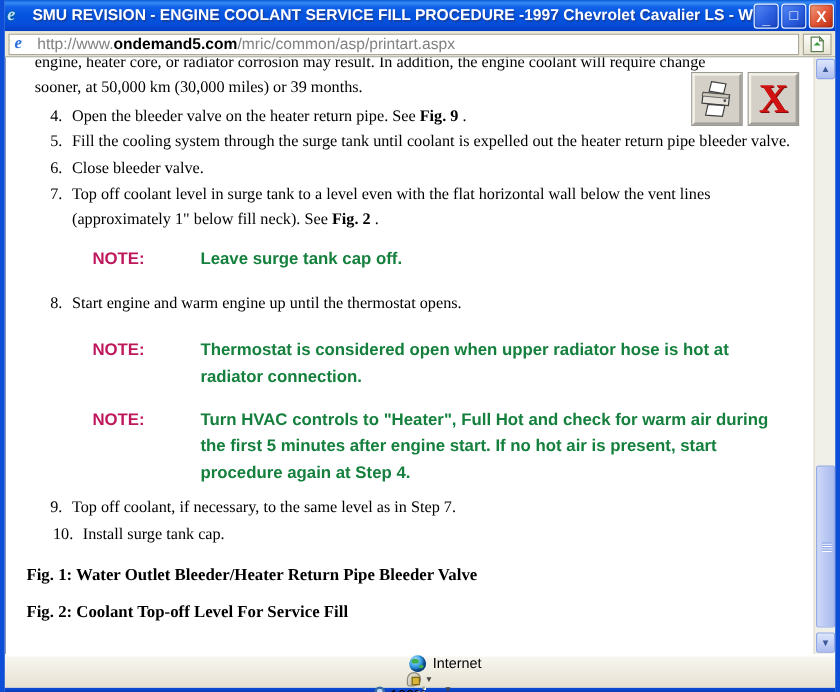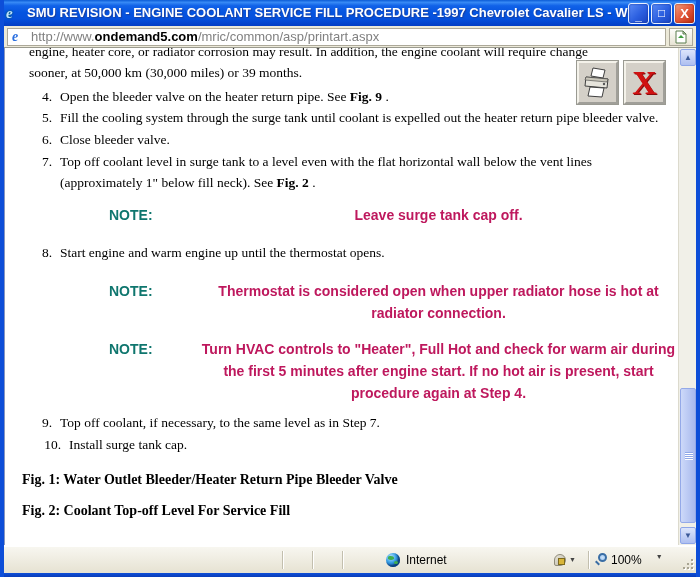--- a/index.html
+++ b/index.html
@@ -62,22 +62,22 @@
     position:relative;flex:1;overflow:hidden;background:#fff;
     border-left:1px solid #8796c0;
     font-family:"Liberation Serif","DejaVu Serif",serif;color:#000;
   }
   .clip-line{margin:-7px 0 0 24px;font-size:13.5px;line-height:21px;white-space:nowrap;}
   .cont-line{margin:0 0 0 24px;font-size:13.5px;line-height:21px;}
   .step{display:flex;font-size:13.5px;line-height:21px;}
   .step-num{width:47px;text-align:right;flex:0 0 auto;}
   .step-text{margin-left:8px;width:600px;}
   .note{display:flex;font-family:"Liberation Sans",sans-serif;font-weight:bold;font-size:14px;line-height:22px;}
-  .note-label{margin-left:104px;width:90px;color:#0f766e;flex:0 0 auto;}
-  .note-text{width:485px;color:#be185d;text-align:center;}
+  .note-label{margin-left:72px;width:90px;color:#be185d;flex:0 0 auto;}
+  .note-text{width:485px;color:#15803d;}
   .figcap{margin-left:17px;font-weight:bold;font-size:14px;line-height:21px;}
   
   .art-btn{
     position:absolute;width:41px;height:43px;top:13px;
     background:#d4d0c8;border:2px outset #f4f2ea;box-shadow:0 0 0 1px #9a9a92;
     display:flex;align-items:center;justify-content:center;cursor:pointer;
   }
   .art-btn.print{left:572px;}
   .art-btn.closeart{left:619px;}
   .bigx{font:bold 34px/36px "Liberation Serif",serif;color:#d01212;text-shadow:1px 1px 0 #8a0d0d;}
@@ -95,21 +95,21 @@
     background:linear-gradient(90deg,#cdd9f9,#b7c6f2 60%,#a9baee);border:1px solid #94a9e8;cursor:grab;
   }
   .sb-grip{
     position:absolute;left:4px;top:63px;width:8px;height:1px;background:#8fa8e8;
     box-shadow:0 2px 0 #8fa8e8,0 4px 0 #8fa8e8,0 6px 0 #8fa8e8,0 1px 0 #fff,0 3px 0 #fff,0 5px 0 #fff,0 7px 0 #fff;
   }
   
   .statusbar{
     height:28px;background:linear-gradient(#f8f7f1,#e6e2d2);
     border-top:1px solid #fff;box-shadow:inset 0 1px 0 #fff;
-    display:flex;align-items:center;font-size:12px;color:#000;position:relative;
+    display:flex;align-items:center;font-size:12px;color:#000;position:relative;flex-direction:column;
   }
   .sb-sep{width:0;height:18px;border-left:1px solid #c3bfae;border-right:1px solid #fff;margin:0;}
   .pane-main{width:278px;}
   .pane-sm{width:28px;}
   .pane-zone{flex:1;display:flex;align-items:center;padding-left:42px;}
   .globe{
     width:14px;height:14px;border-radius:50%;margin-right:6px;
     background:radial-gradient(circle at 35% 30%,#bfe6ff 0%,#37a0e6 40%,#1f6fc0 70%,#15559a 100%);
     box-shadow:inset -2px -2px 2px #0d3f78;position:relative;overflow:hidden;
   }

